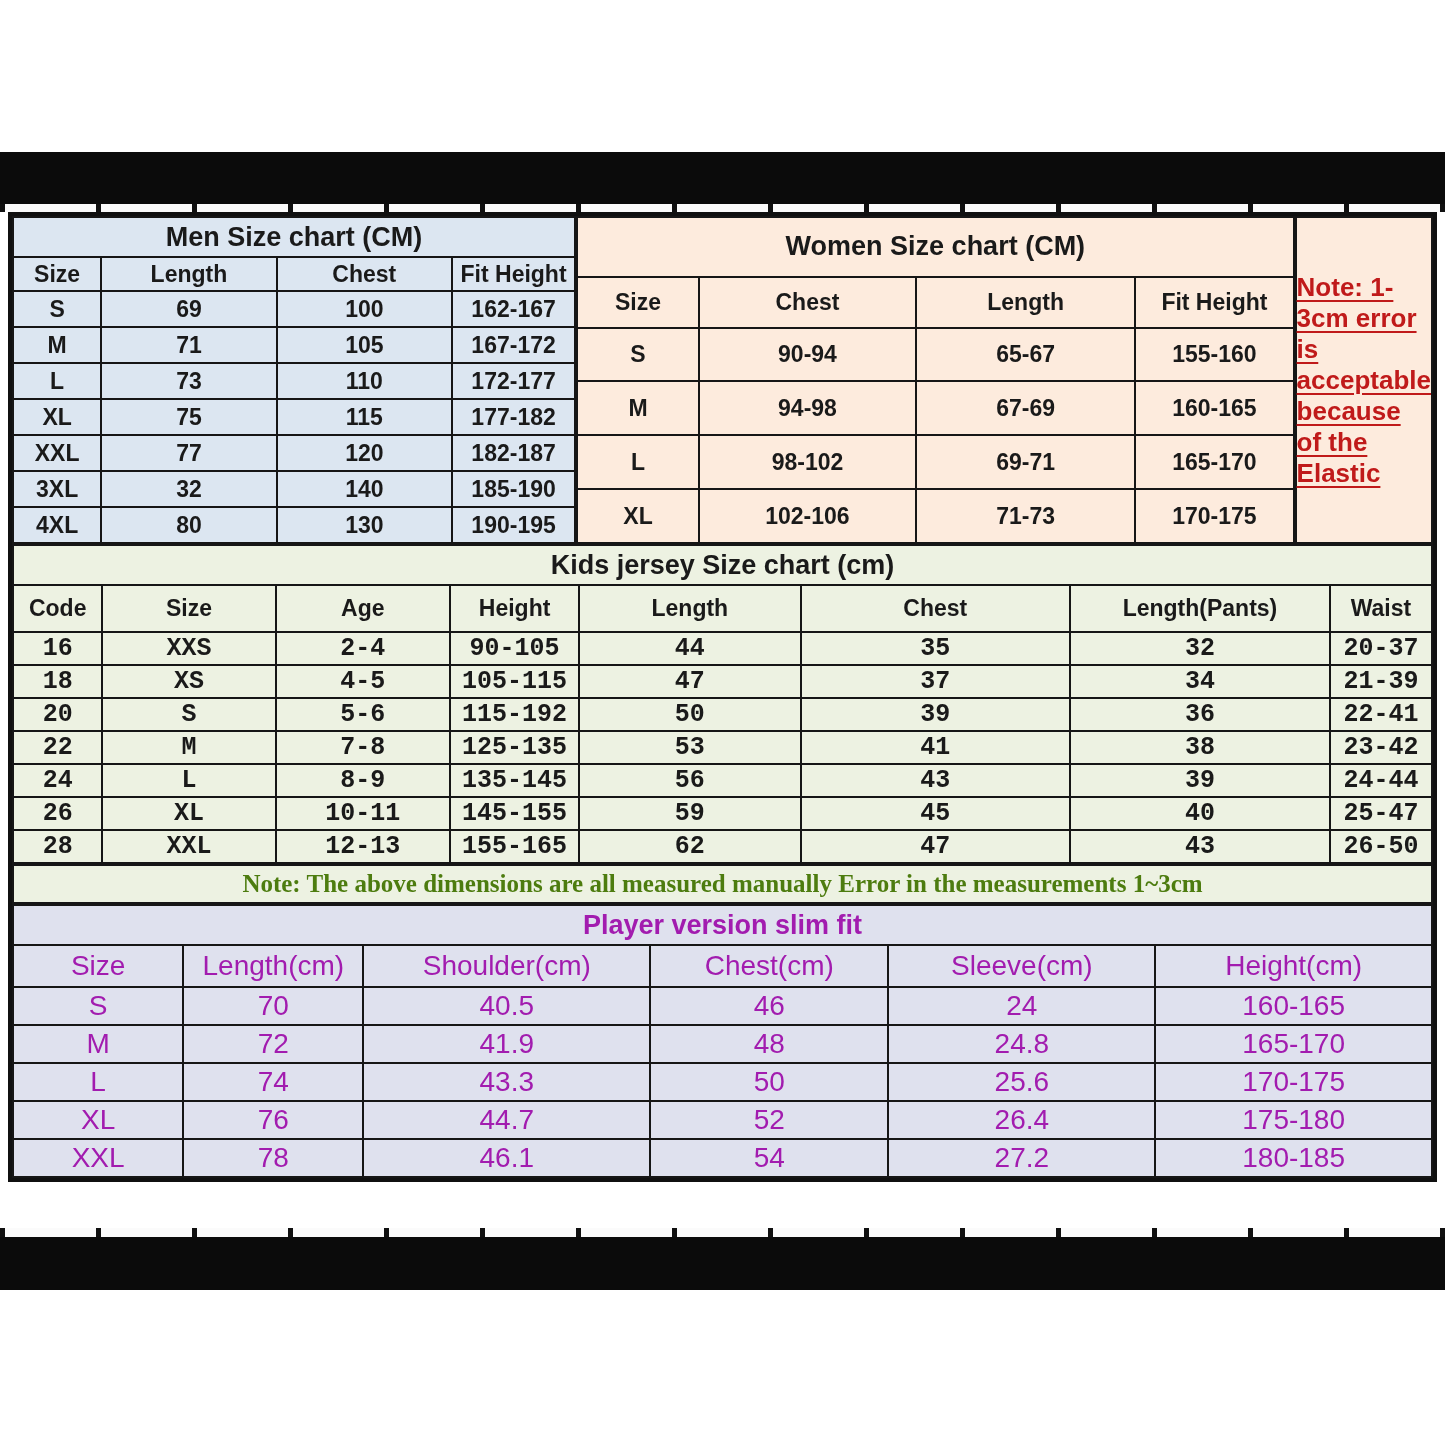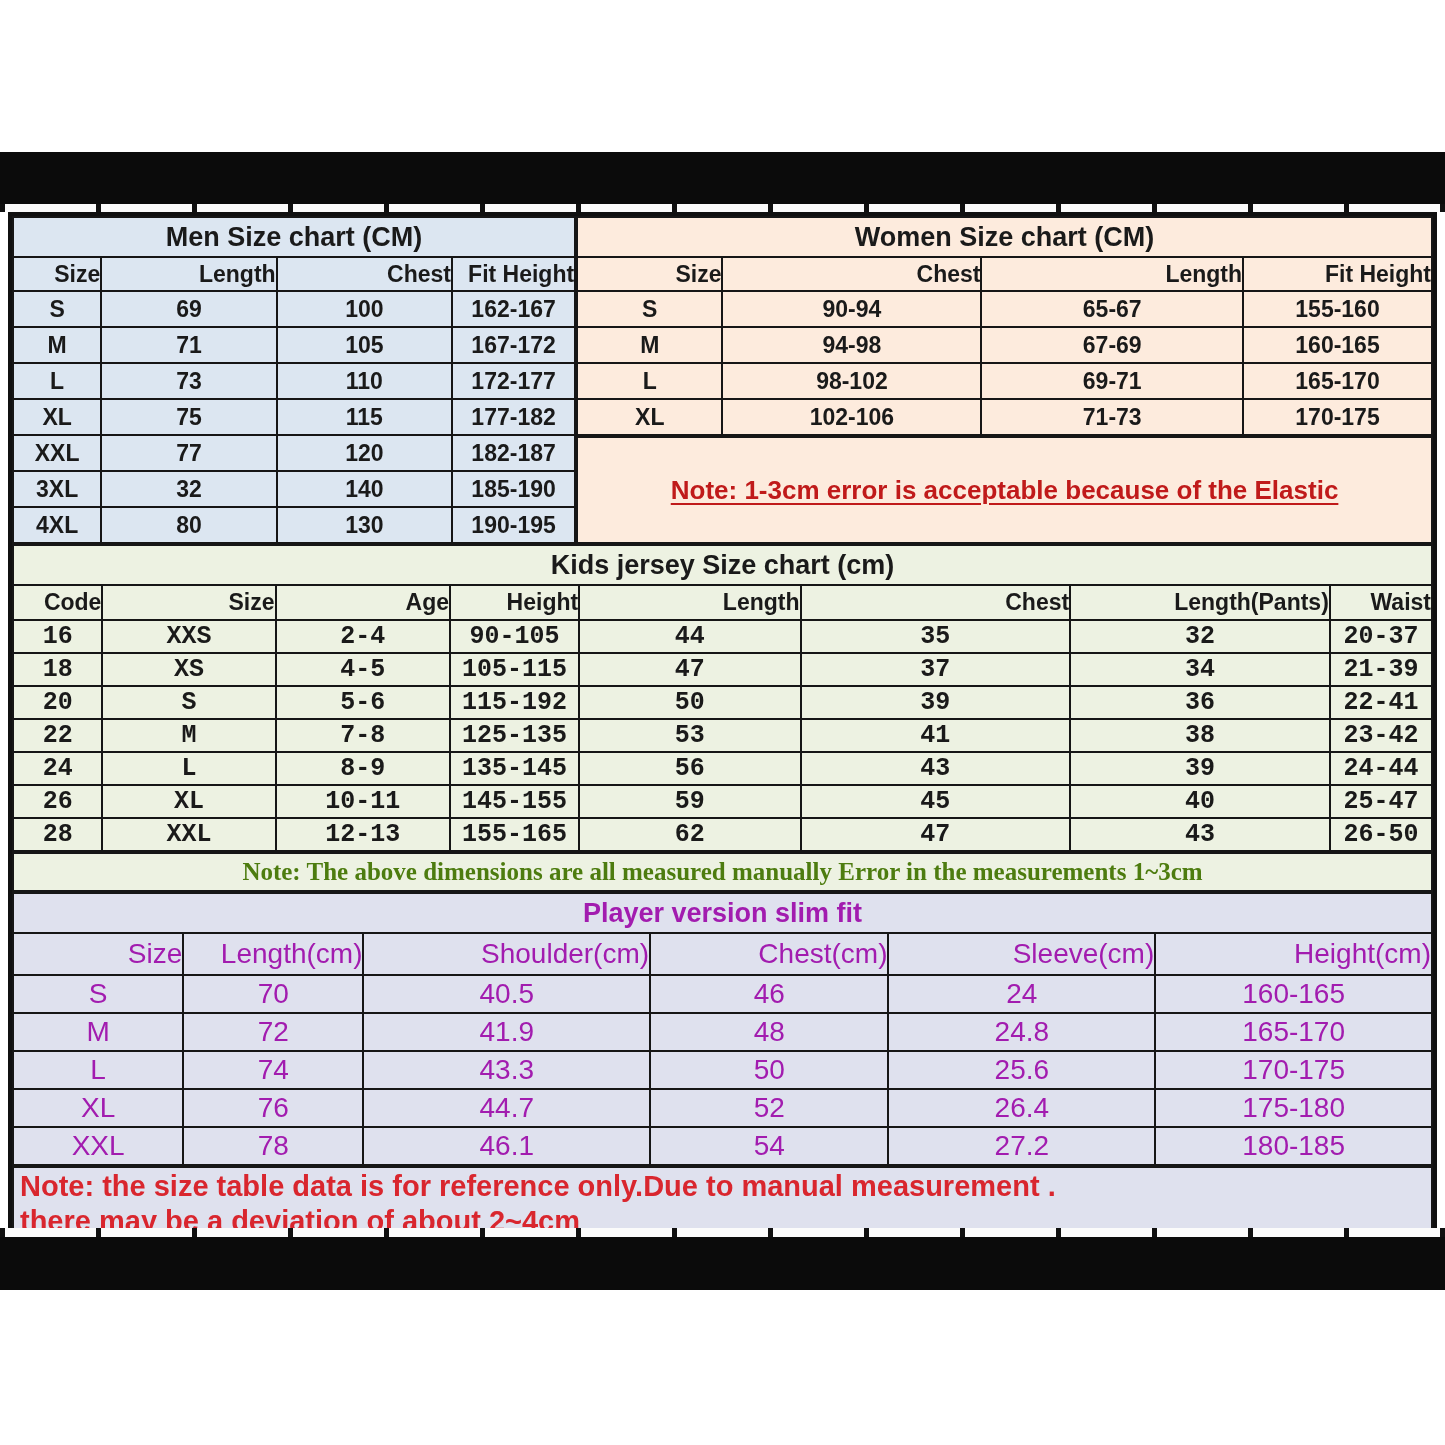--- a/index.html
+++ b/index.html
@@ -19,46 +19,46 @@
   }
   .ticks-top { top: 204px; height: 8px; }
   .ticks-bottom { top: 1228px; height: 9px; }
 
   .sheet {
     position: absolute; left: 8px; top: 212px; width: 1429px;
     border: 4px solid #101010; background: #ffffff;
   }
   .top-section { display: flex; width: 100%; }
   .men-col { width: 39.7%; }
-  .women-col { width: 60.3%; display: flex; flex-direction: column; }
+  .women-col { width: 60.3%; display: flex; }
 
   table.tbl { border-collapse: collapse; table-layout: fixed; width: 100%; }
   .tbl td {
     border: 2px solid #161616; text-align: center; vertical-align: middle;
     padding: 0; font-weight: bold; font-size: 23px; color: #1a1a1a;
     overflow: hidden; white-space: nowrap;
   }
   tr.title-row td { height: 40px; font-size: 27px; }
-  tr.head-row td { height: 34px; text-align: right; }
+  tr.head-row td { height: 34px; }
 
   .men-tbl td { background: #dce6f1; }
   .women-tbl td { background: #fdebdd; }
   .men-tbl tr.data-row td, .women-tbl tr.data-row td { height: 36px; }
 
   .women-note {
     flex: 1; background: #fdebdd; border: 2px solid #161616;
     display: flex; align-items: center; justify-content: center;
   }
   .women-note span {
     color: #c01a1a; font-weight: bold; font-size: 26px;
     text-decoration: underline; text-underline-offset: 4px;
   }
 
   .kids-tbl td { background: #edf2e2; }
-  .kids-tbl tr.head-row td { height: 35px; }
+  .kids-tbl tr.head-row td { height: 47px; }
   .kids-tbl tr.data-row td {
     height: 33px; font-family: Liberation Mono, monospace; font-size: 25px;
   }
   .kids-note {
     height: 40px; background: #edf2e2; border: 2px solid #161616;
     display: flex; align-items: center; justify-content: center;
     font-family: "Liberation Serif", serif; font-weight: bold;
     font-size: 25px; color: #4d7c0f; white-space: nowrap;
   }
 
@@ -355,23 +355,19 @@
         <td>XXL</td>
             <td>78</td>
             <td>46.1</td>
             <td>54</td>
             <td>27.2</td>
             <td>180-185</td>
       </tr>
     </tbody>
       </table>
 
-    <div class="footer-note">
-      <div>Note:  the size table data is for reference only.Due to manual measurement .</div>
-      <div>there may be a deviation of about 2~4cm</div>
-    </div>
 
   </div>
 
   <div class="ticks ticks-bottom"></div>
   <div class="band band-bottom"></div>
 
 </div>
 
 </body></html>

